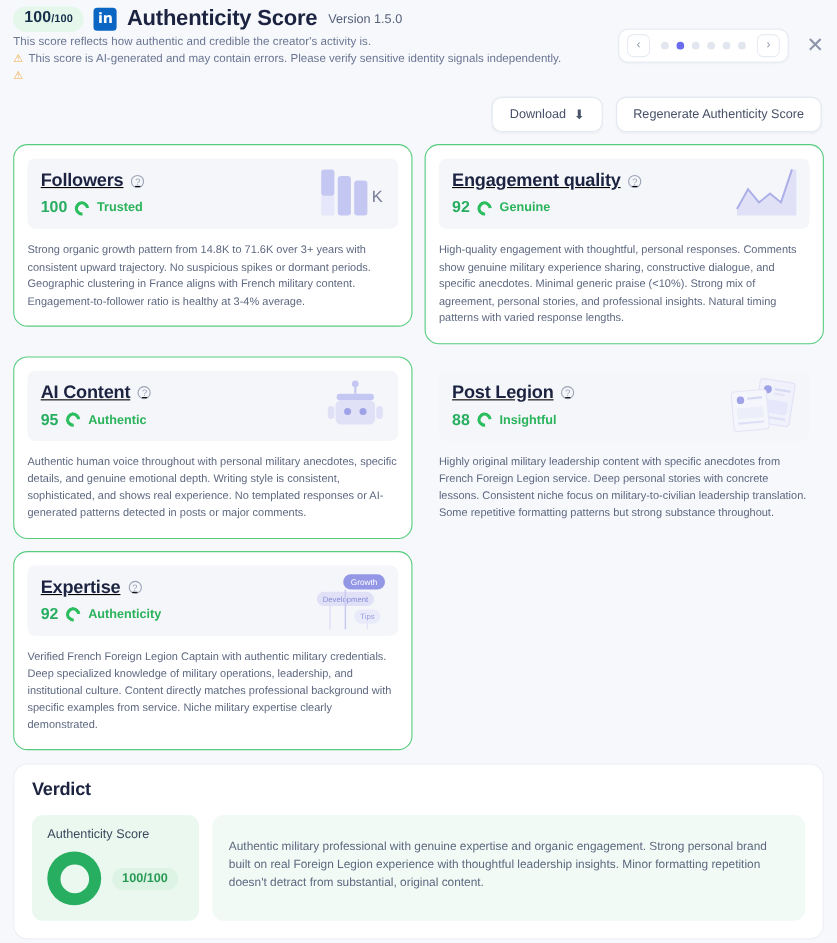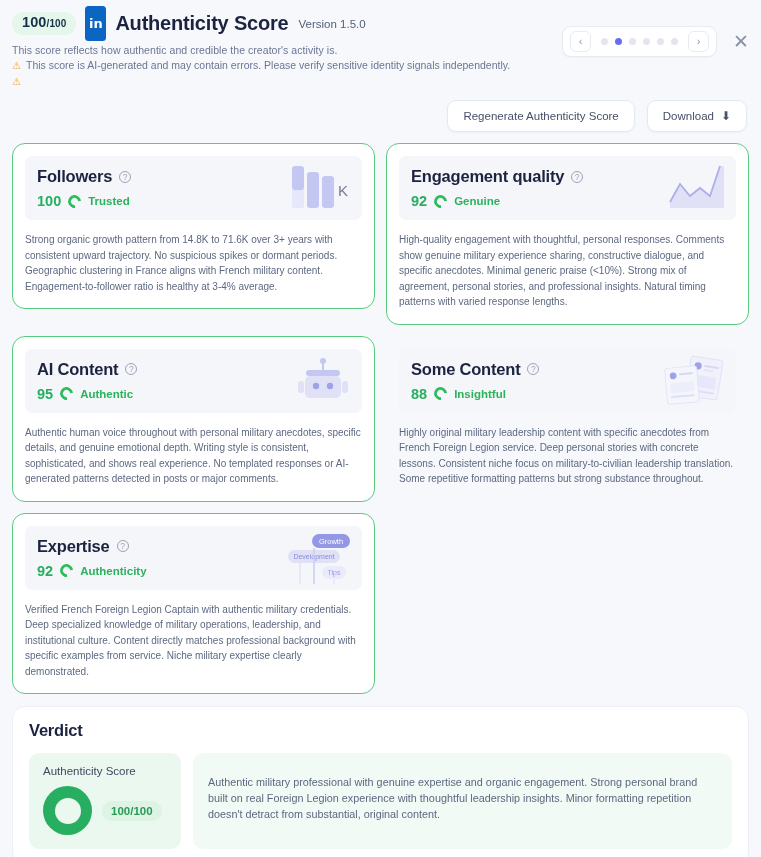--- a/index.html
+++ b/index.html
@@ -14,21 +14,21 @@
   
   .header { position: relative; padding: 6px 12px 0 12px; }
   .title-row { display: flex; align-items: center; gap: 9px; }
   .score-pill {
     background: #e4f7ea; color: #17304a; border-radius: 13px;
     padding: 3px 10px 4px 10px; font-size: 14.5px; font-weight: 700;
     letter-spacing: .1px; line-height: 1.1;
   }
   .score-pill .denom { font-size: 10px; font-weight: 700; }
   .li-logo {
-    width: 21px; height: 35px; background: #0a66c2; border-radius: 3.5px;
+    width: 21px; height: 21px; background: #0a66c2; border-radius: 3.5px;
     display: flex; align-items: center; justify-content: center;
     color: #fff; font-weight: 700; font-size: 13px; line-height: 1;
     font-family: "DejaVu Sans", sans-serif; padding-bottom: 1px;
   }
   .app-title { font-size: 20px; font-weight: 700; color: #1b2340; letter-spacing: -.2px; }
   .version { font-size: 11.5px; color: #55607a; font-weight: 400; margin-left: 1px; }
   .subtitle { font-size: 10.5px; color: #6b7694; margin-top: 3px; letter-spacing: .05px; }
   .warn-row { display: flex; align-items: flex-start; gap: 5px; margin-top: 3px; }
   .warn-ico { color: #f0ad4e; font-size: 10px; line-height: 13px; }
   .warn-txt { font-size: 10.5px; color: #6b7694; line-height: 13px; }
@@ -66,21 +66,21 @@
     padding: 11px 12px 0 12px; align-items: start;
   }
   .card { border-radius: 13px; background: #fff; overflow: hidden; }
   .card.bordered { border: 1px solid #57cc7f; }
   .card.plain { border: 1px solid transparent; background: transparent; }
   .card-head {
     position: relative; background: #f5f6fa; margin: 12px;
     border-radius: 7px; padding: 11px 12px 10px 12px; min-height: 64px;
   }
   .card.plain .card-head { background: #f5f6fa; }
-  .card-title-row { display: flex; align-items: center; gap: 7px; }
+  .card-title-row { display: flex; align-items: center; gap: 7px; text-decoration: underline; }
   .card-title { font-size: 16.5px; font-weight: 700; color: #1b2340; letter-spacing: -.2px; }
   .q-ico {
     width: 12px; height: 12px; border-radius: 50%; border: 1.3px solid #9aa3b6;
     color: #9aa3b6; font-size: 8.5px; line-height: 10px; text-align: center; cursor: pointer;
   }
   .score-row { display: flex; align-items: center; gap: 7px; margin-top: 7px; }
   .score-num { font-size: 14.5px; font-weight: 700; color: #27ae60; }
   .ring {
     width: 13px; height: 13px; border-radius: 50%;
     border: 3px solid #2bbd5e; border-right-color: transparent;
@@ -162,25 +162,25 @@
           <span class="dot"></span>
         </div>
         <div class="pg-btn">›</div>
       </div>
       <div class="close-x">✕</div>
     </div>
   </div>
 
   <div class="actions">
     <div class="btn">
-      <span>Regenerate Authenticity Score</span>
-    </div>
-    <div class="btn">
       <span>Download</span>
       <span class="dl-ico">⬇</span>
+    </div>
+    <div class="btn">
+      <span>Regenerate Authenticity Score</span>
     </div>
   </div>
 
   <div class="grid">
 
     <div class="card bordered">
       <div class="card-head">
         <div class="card-title-row">
           <span class="card-title">Followers</span>
           <span class="q-ico">?</span>
@@ -253,21 +253,21 @@
         </div>
       </div>
       <div class="card-body">
         <div class="card-text">Authentic human voice throughout with personal military anecdotes, specific details, and genuine emotional depth. Writing style is consistent, sophisticated, and shows real experience. No templated responses or AI-generated patterns detected in posts or major comments.</div>
       </div>
     </div>
 
     <div class="card plain">
       <div class="card-head">
         <div class="card-title-row">
-          <span class="card-title">Some Content</span>
+          <span class="card-title">Post Legion</span>
           <span class="q-ico">?</span>
         </div>
         <div class="score-row">
           <span class="score-num">88</span>
           <span class="ring"></span>
           <span class="score-label">Insightful</span>
         </div>
         <div class="art">
           <svg width="62" height="52" viewBox="0 0 62 52">
             <g transform="rotate(9 34 24)">

